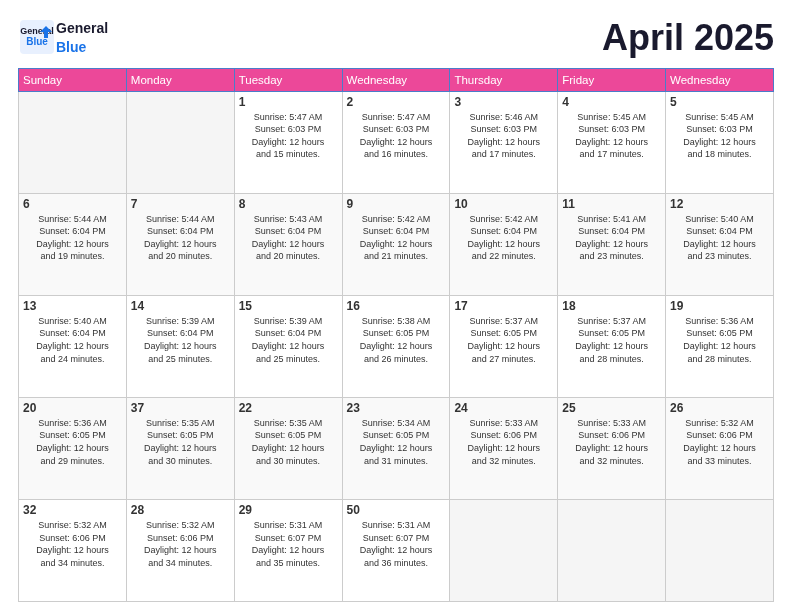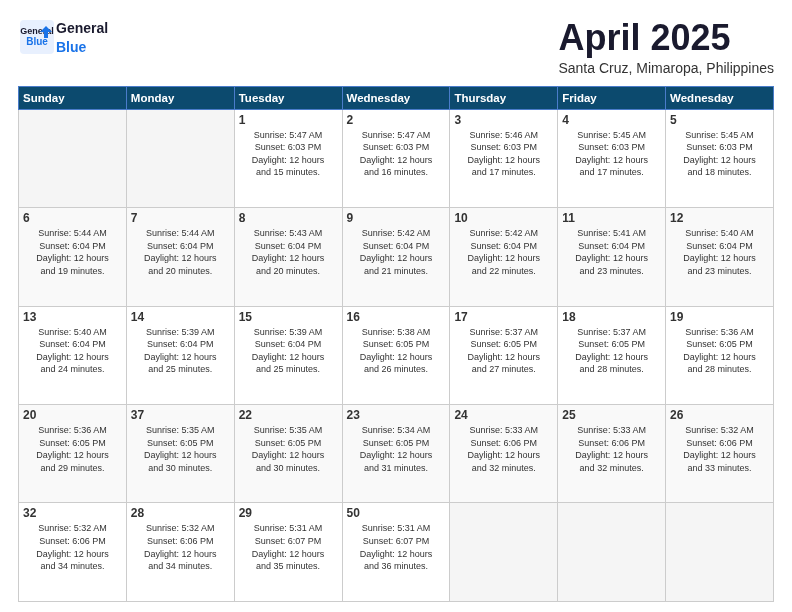--- a/index.html
+++ b/index.html
@@ -21,45 +21,45 @@
       display: flex;
       justify-content: space-between;
       align-items: flex-start;
       margin-bottom: 10px;
     }
     .logo {
       display: flex;
       align-items: center;
     }
     .title-block {
-      text-align: left;
+      text-align: right;
     }
     .month-title {
       font-size: 36px;
       font-weight: bold;
       color: #1a1a2e;
       line-height: 1.1;
     }
     .location {
       font-size: 14px;
       color: #333;
       margin-top: 2px;
     }
     .calendar {
       flex: 1;
       border: 1px solid #ccc;
       border-collapse: collapse;
       width: 100%;
       table-layout: fixed;
     }
     .calendar th {
-      background: #0c4a6e;
+      background: #ec4899;
       color: #fff;
       font-size: 11.5px;
-      font-weight: bold;
+      font-weight: normal;
       padding: 5px 4px;
       border: 1px solid #4a7cca;
       text-align: left;
     }
     .calendar td {
       border: 1px solid #ccc;
       vertical-align: top;
       padding: 3px 4px;
       font-size: 9.5px;
       color: #333;
@@ -98,21 +98,20 @@
         <text x="19" y="27" text-anchor="middle" font-size="10" font-weight="bold" fill="#1a73e8" font-family="Arial">Blue</text>
         <path d="M28 8 L34 14 L30 14 L30 20 L26 20 L26 14 L22 14 Z" fill="#1a73e8"></path>
       </svg>
       <div style="line-height:1.2">
         <span style="font-size:14px;font-weight:bold;color:#1a1a2e;">General</span><br>
         <span style="font-size:14px;font-weight:bold;color:#1a73e8;">Blue</span>
       </div>
     </div>
     <div class="title-block">
       <div class="month-title">April 2025</div>
-      <div class="location">Santa Cruz, Mimaropa, Philippines</div>
     </div>
   </div>
 
   <table class="calendar">
     <thead>
       <tr>
       <th>Sunday</th>
           <th>Monday</th>
           <th>Tuesday</th>
           <th>Wednesday</th>

